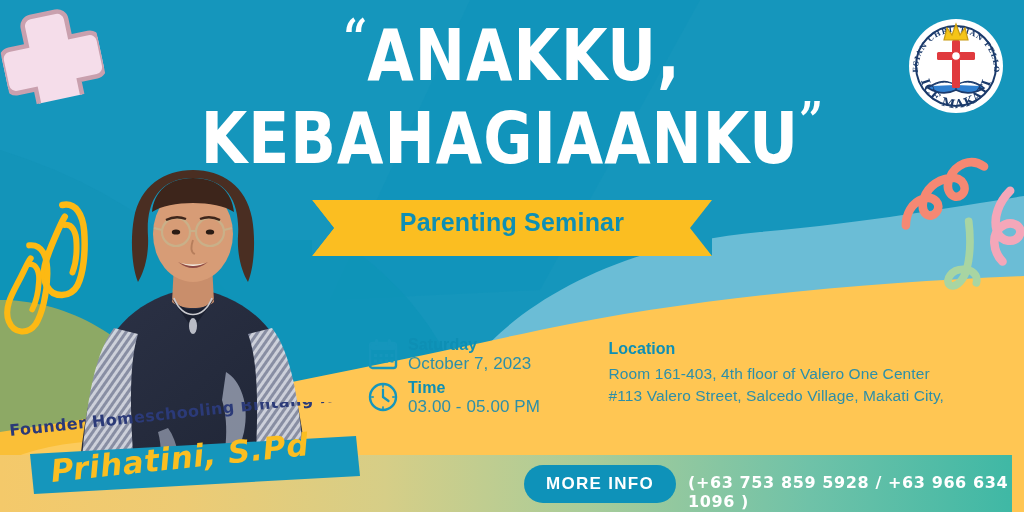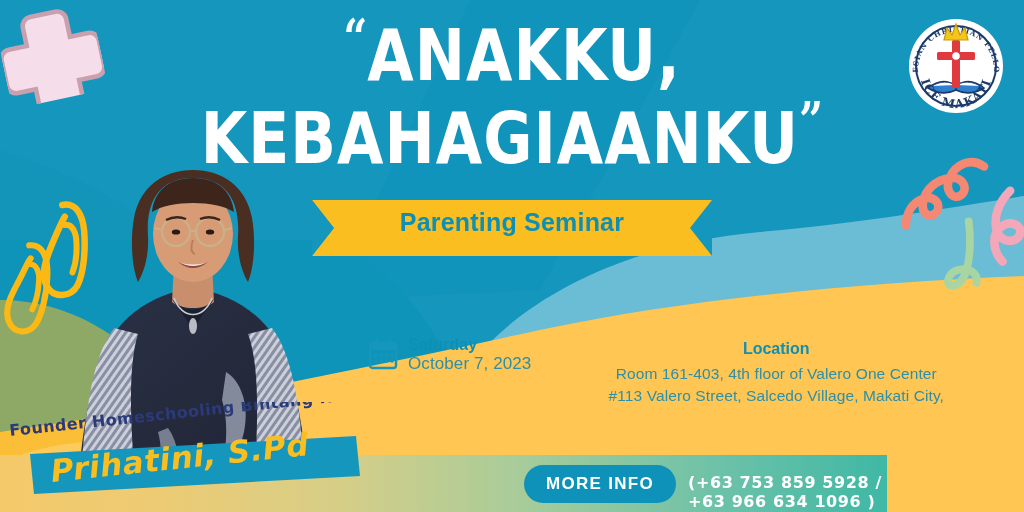--- a/index.html
+++ b/index.html
@@ -113,33 +113,33 @@
     display:block; color:#0E8FB4; font-weight:700; font-size:16px;
     letter-spacing:0.1px;
   }
   .dt-val {
     display:block; color:#2D8FA8; font-size:17px; font-weight:400;
     letter-spacing:0.1px;
   }
 
   .location {
     position:absolute; right:80px; top:6px;
-    text-align:center; line-height:1.42;
+    text-align:left; line-height:1.42;
   }
   .loc-title {
     color:#0E8FB4; font-weight:700; font-size:16px; display:block;
     margin-bottom:2px;
   }
   .loc-line {
     color:#2D8FA8; font-size:15.5px; display:block; letter-spacing:0.1px;
   }
 
   
   .bottombar {
-    position:absolute; left:0; bottom:0; width:887px; height:57px;
+    position:absolute; left:0; bottom:0; width:1012px; height:57px;
     background:linear-gradient(90deg,
        #F4C96A 0%,
        #EDCB74 18%,
        #D6CE87 38%,
        #A9CC99 58%,
        #6FC2A8 80%,
        #3FB8A5 100%);
     z-index:8;
   }
   .btn-more {
@@ -396,20 +396,39 @@
               <rect x="22.5" y="21.5" width="3" height="3"></rect>
             </g>
           </svg>
         </span>
         <span class="dt-txt">
           <span class="dt-lbl">Saturday</span>
           <span class="dt-val">October 7, 2023</span>
         </span>
       </div>
 
+      <div class="dt-row">
+        <span class="dt-ico">
+          <svg viewBox="0 0 30 32" width="30" height="32">
+            <circle cx="15" cy="16" r="13" fill="none" stroke="#1596BC" stroke-width="2.4"></circle>
+            <line x1="15" y1="16" x2="15" y2="8.5" stroke="#1596BC" stroke-width="2.2" stroke-linecap="round"></line>
+            <line x1="15" y1="16" x2="20.5" y2="20" stroke="#1596BC" stroke-width="2.2" stroke-linecap="round"></line>
+            <g fill="#1596BC">
+              <rect x="14.2" y="4" width="1.6" height="2.6"></rect>
+              <rect x="14.2" y="25.4" width="1.6" height="2.6"></rect>
+              <rect x="3.2" y="15.2" width="2.6" height="1.6"></rect>
+              <rect x="24.2" y="15.2" width="2.6" height="1.6"></rect>
+            </g>
+          </svg>
+        </span>
+        <span class="dt-txt">
+          <span class="dt-lbl">Time</span>
+          <span class="dt-val">03.00 - 05.00 PM</span>
+        </span>
+      </div>
     </div>
 
     <div class="location">
       <span class="loc-title">Location</span>
       <span class="loc-line">Room 161-403, 4th floor of Valero One Center</span>
       <span class="loc-line">#113 Valero Street, Salcedo Village, Makati City,</span>
     </div>
   </div>
 
   <div class="bottombar">

